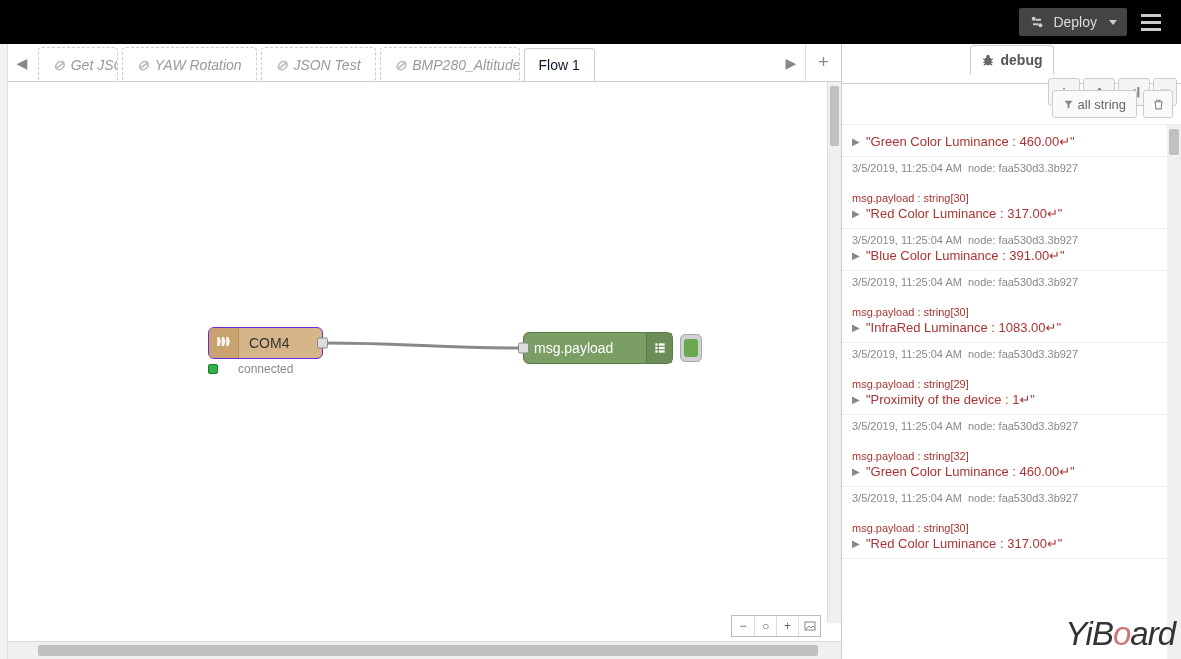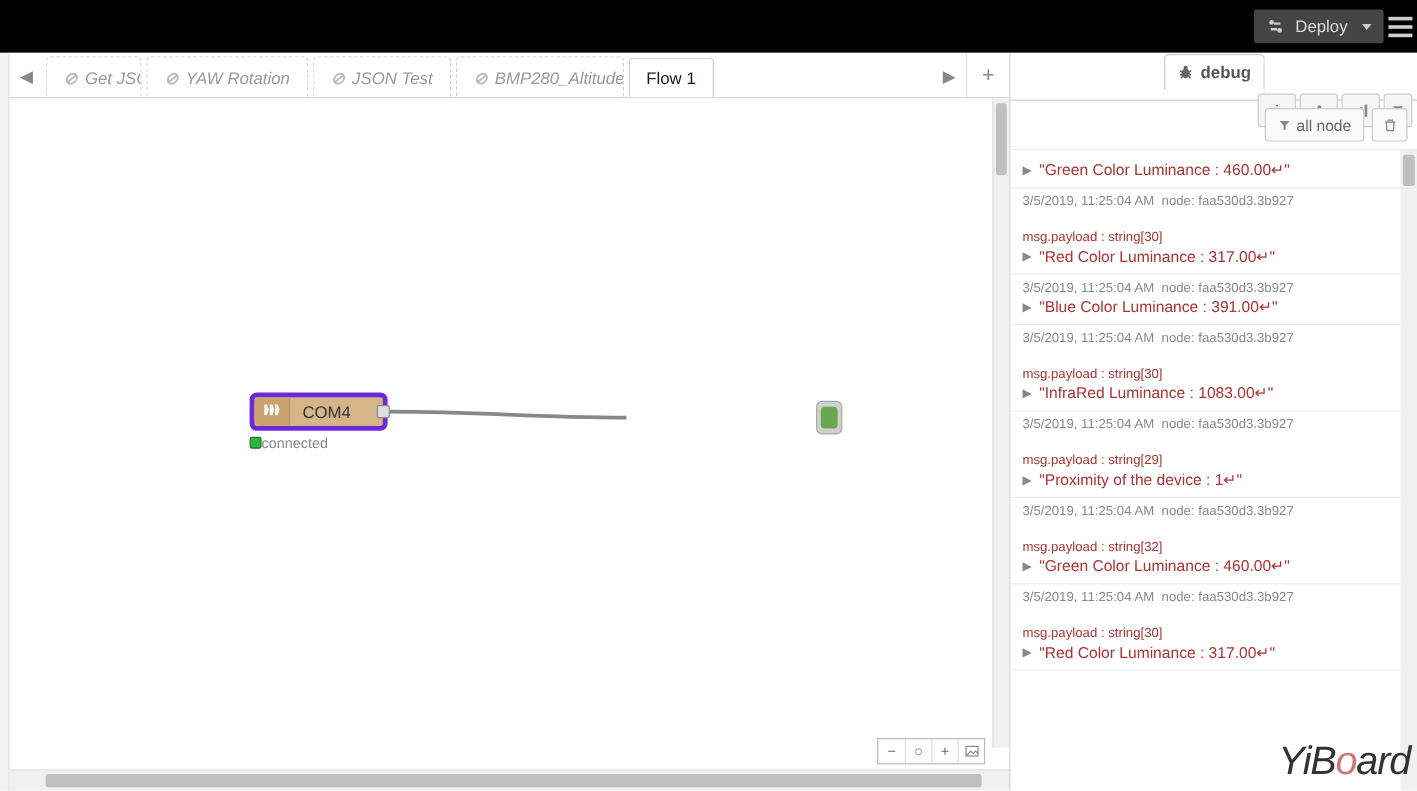--- a/index.html
+++ b/index.html
@@ -1,19 +1,19 @@
 <!DOCTYPE html>
 <html><head>
 <meta charset="utf-8">
 <style>
 * { margin: 0; padding: 0; box-sizing: border-box; font-family: -apple-system, BlinkMacSystemFont, "Segoe UI", Helvetica, Arial, sans-serif; }
 body { width: 1181px; height: 659px; overflow: hidden; background: #fff; position: relative; }
 
 
-.header { height: 44px; background: #000; display: flex; align-items: center; justify-content: flex-end; padding: 0 0; }
+.header { height: 44px; background: #000; display: flex; align-items: center; justify-content: flex-end; padding: 0 16px; gap: 10px; }
 .deploy-btn { background: #444; color: #ddd; border: none; padding: 6px 10px; display: flex; align-items: center; gap: 8px; font-size: 14px; cursor: pointer; border-radius: 2px; }
 .deploy-btn .caret-down { width: 0; height: 0; border-left: 4px solid transparent; border-right: 4px solid transparent; border-top: 5px solid #ccc; margin-left: 4px;}
 .hamburger { display: flex; flex-direction: column; gap: 4px; cursor: pointer; padding: 4px;}
 .hamburger span { width: 20px; height: 3px; background: #ccc; display: block; }
 
 
 .main { display: flex; height: 615px; position: relative; }
 .left-gutter { width: 8px; background: #f3f3f3; border-right: 1px solid #ddd; }
 .workspace { flex: 1; display: flex; flex-direction: column; position: relative; min-width: 0;}
 .sidebar { width: 340px; border-left: 1px solid #ccc; display: flex; flex-direction: column; background: #fff;}
@@ -31,26 +31,26 @@
 .canvas-wrap { flex: 1; position: relative; overflow: hidden; background: #fff;}
 .canvas { width: 100%; height: 100%; position: relative;}
 .canvas-scroll-v { position:absolute; right:0; top:0; bottom:18px; width:14px; background:#f0f0f0; border-left:1px solid #ddd;}
 .canvas-scroll-v .thumb { position:absolute; left:2px; right:2px; top:4px; height:60px; background:#c0c0c0; border-radius:2px;}
 .hscroll { height: 18px; background: #f0f0f0; display: flex; border-top:1px solid #ddd;}
 .hscroll .track { flex: 1; position: relative; margin: 3px 16px 3px 30px;}
 .hscroll .thumb { position:absolute; left:0; top:0; bottom:0; width:780px; background:#c0c0c0; border-radius:2px;}
 
 
 .node { position: absolute; border-radius: 6px; display: flex; align-items: center; font-size: 14px; color: #333;}
-.node.serial { left: 200px; top: 245px; width: 115px; height: 32px; background: #d6b58a; border: 4px solid #6d28d9;}
+.node.serial { left: 200px; top: 245px; width: 115px; height: 32px; background: #d6b58a; border: 1px solid #6d28d9;}
 .node.serial .iconbox { width: 30px; height: 100%; background: #c9a36f; display: flex; align-items: center; justify-content: center; border-radius: 5px 0 0 5px; border-right:1px solid #b39060;}
 .node.serial .label { padding: 0 10px; }
 .node .port-out { position: absolute; right: -6px; top: 50%; transform: translateY(-50%); width: 11px; height: 11px; background: #ddd; border: 1px solid #888; border-radius: 2px;}
 .node .port-in { position: absolute; left: -6px; top: 50%; transform: translateY(-50%); width: 11px; height: 11px; background: #ddd; border: 1px solid #888; border-radius: 2px;}
-.node-status { position: absolute; left: 200px; top: 280px; display:flex; align-items:center; gap:0; font-size:12px; color:#888;}
+.node-status { position: absolute; left: 200px; top: 280px; display:flex; align-items:center; gap:20px; font-size:12px; color:#888;}
 .node-status .dot { width:10px; height:10px; background:#2fb344; border-radius:2px; border:1px solid #1a7a2e;}
 .node.debug { left: 515px; top: 250px; width: 150px; height: 32px; background: #7a9e64; border: 1px solid #5a7a48; color:#fff;}
 .node.debug .label { padding: 0 10px; flex:1;}
 .node.debug .iconbox { width: 26px; height: 100%; background: #6b8d57; display: flex; align-items: center; justify-content: center; border-left:1px solid #5a7a48;}
 .debug-button { position:absolute; left:672px; top:252px; width:22px; height:28px; background:#d0d0d0; border:1px solid #aaa; border-radius:5px; display:flex; align-items:center; justify-content:center;}
 .debug-button .inner { width:14px; height:18px; background:#6aa84f; border-radius:3px;}
 
 .wire { position: absolute; left: 0; top: 0; pointer-events: none;}
 
 
@@ -152,20 +152,34 @@
                 <path d="M3 4h3l2 6-2 6H3zM9 4h3l2 6-2 6H9zM15 4h3l2 6-2 6h-3z" opacity="0.9"></path>
               </svg>
           </div>
           <span class="label">COM4</span>
           <div class="port-out"></div>
         </div>
         <div class="node-status">
           <span class="dot"></span>
           <span>connected</span>
         </div>
+        <div class="node debug">
+          <div class="port-in"></div>
+          <span class="label">msg.payload</span>
+          <div class="iconbox">
+            <svg width="14" height="14" viewBox="0 0 24 24" fill="#fff">
+                <rect x="4" y="4" width="4" height="4"></rect>
+                <rect x="4" y="10" width="4" height="4"></rect>
+                <rect x="4" y="16" width="4" height="4"></rect>
+                <rect x="10" y="4" width="10" height="4"></rect>
+                <rect x="10" y="10" width="10" height="4"></rect>
+                <rect x="10" y="16" width="10" height="4"></rect>
+              </svg>
+          </div>
+        </div>
         <div class="debug-button">
             <div class="inner"></div>
           </div>
       </div>
       <div class="canvas-scroll-v">
           <div class="thumb"></div>
         </div>
       <div class="footer-tools">
         <div class="tool">−</div>
         <div class="tool">○</div>
@@ -213,21 +227,21 @@
             </svg>
         </div>
         <div class="side-caret">▾</div>
       </div>
     </div>
     <div class="debug-toolbar">
       <div class="debug-filter">
         <svg width="11" height="11" viewBox="0 0 24 24" fill="#888">
             <path d="M3 4h18l-7 8v7l-4 2v-9z"></path>
           </svg>
-        <span>all node</span>
+        <span>all string</span>
       </div>
       <div class="debug-clear">
         <svg width="13" height="13" viewBox="0 0 24 24" fill="none" stroke="#888" stroke-width="2">
             <path d="M4 7h16M9 7V4h6v3M6 7l1 13h10l1-13"></path>
           </svg>
       </div>
     </div>
     <div class="debug-body">
       <div class="debug-msgs" id="debug-msgs">
           <div class="dmsg first">

